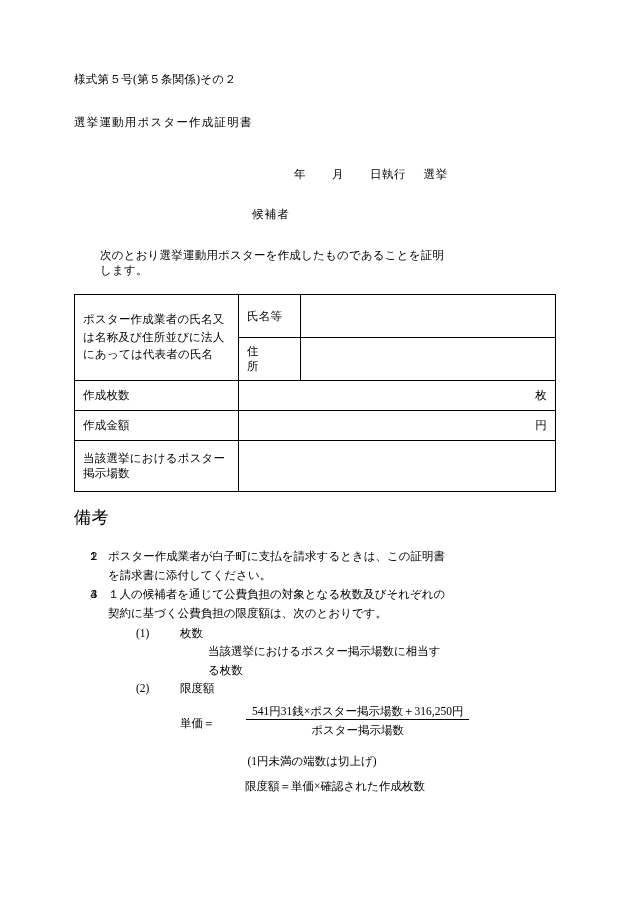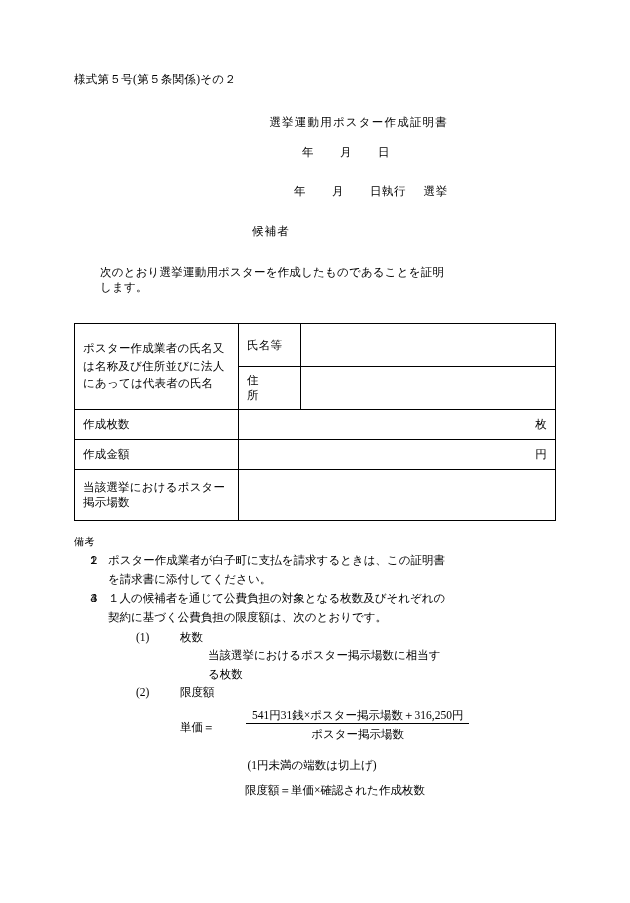--- a/index.html
+++ b/index.html
@@ -23,23 +23,23 @@
     box-sizing: border-box;
     padding: 72px 74px 0 74px;
   }
   .form-no {
     font-size: 11.5px;
     letter-spacing: 0.3px;
     margin: 0 0 28px 0;
   }
   .doc-title {
     font-size: 11.5px;
-    text-align: right;
+    text-align: left;
     letter-spacing: 1.2px;
-    margin: 0 0 15px 0;
+    margin: 0 0 37px 0;
   }
   .date-line {
     font-size: 11.5px;
     text-align: right;
     letter-spacing: 0.5px;
     padding-right: 58px;
     margin: 0 0 24px 0;
   }
   .date-line .gap { display: inline-block; width: 26px; }
   .election-line {
@@ -63,21 +63,21 @@
   .candidate-line {
     font-size: 11.5px;
     text-align: center;
     letter-spacing: 1.2px;
     margin: 0 0 26px 0;
     padding-left: 20px;
   }
   .statement {
     font-size: 11.5px;
     letter-spacing: 0.2px;
-    margin: 0 0 28px 0;
+    margin: 0 0 16px 0;
     padding-left: 26px;
   }
 
   table.main {
     border-collapse: collapse;
     width: 482px;
     table-layout: fixed;
     margin: 16px 0 14px 0;
   }
   table.main td {
@@ -96,22 +96,22 @@
     text-align: left;
     border-bottom-style: dashed !important;
   }
   .cell-sub.last { border-bottom-style: solid !important; }
   .cell-blank { }
   .cell-blank.dashed { border-bottom-style: dashed !important; }
   .row-h { height: 30px; }
   .unit-right { text-align: right; }
 
   .notes-title {
-    font-size: 10px;
-    margin: 0 0 2px 0;
+    font-size: 17px;
+    margin: 0 0 18px 0;
     letter-spacing: 0.4px;
   }
   ol.notes {
     list-style: none;
     margin: 0;
     padding: 0;
     font-size: 11.5px;
     line-height: 1.62;
   }
   ol.notes > li {
@@ -186,23 +186,20 @@
 </style>
 </head>
 <body>
 
 <div class="page">
 
   <div class="form-no">様式第５号(第５条関係)その２</div>
 
   <div class="doc-title">選挙運動用ポスター作成証明書</div>
 
-  <div class="date-line">
-    <span>年</span><span class="gap"></span><span>月</span><span class="gap"></span><span>日</span>
-  </div>
 
   <div class="election-line">
     <span class="exec">
       <span>年</span><span class="gap"></span><span>月</span><span class="gap"></span><span>日執行</span>
     </span>
     <span class="elect">選挙</span>
   </div>
 
   <div class="candidate-line">候補者</div>
 

